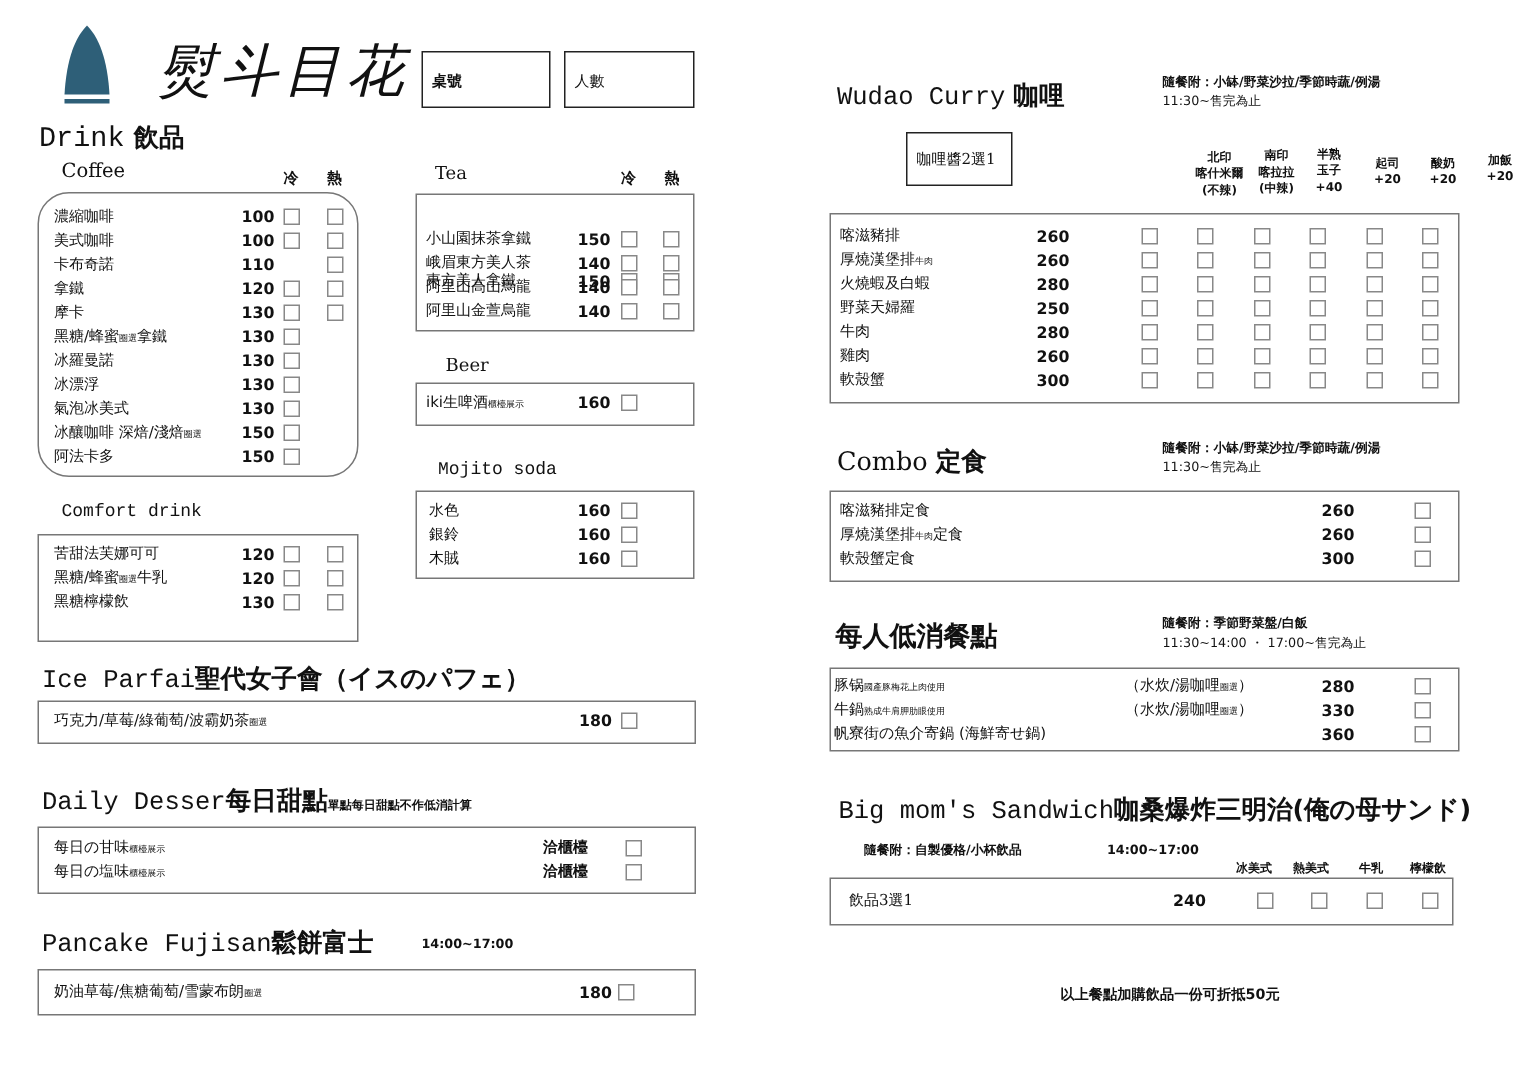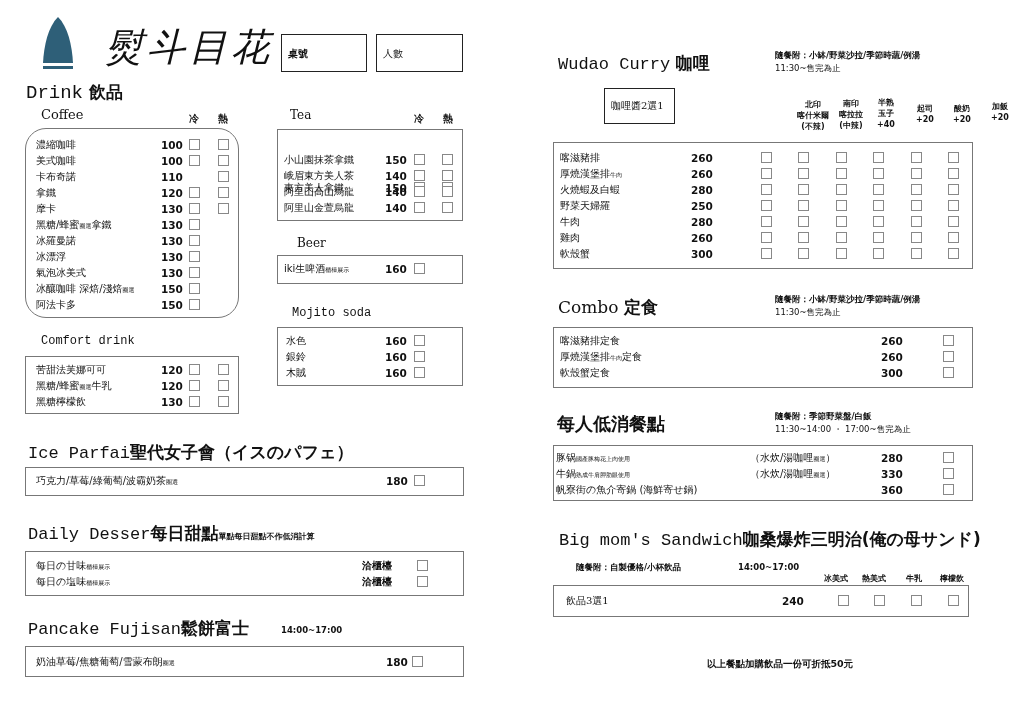--- a/index.html
+++ b/index.html
@@ -100,21 +100,21 @@
       <span class="cb" style="left:163px;"></span>
     </div>
   <div class="row" style="top:168px;width:100%;">
       <span style="position:absolute;left:10px;">阿法卡多</span>
       <span class="price" style="left:135px;">150</span>
       <span class="cb" style="left:163px;"></span>
     </div>
 </div>
 
 <div class="abs mono" style="left:41px;top:334px;font-size:12px;">Comfort drink</div>
-<div class="box" style="left:25px;top:356px;width:214px;height:58px;">
+<div class="box" style="left:25px;top:356px;width:214px;height:72px;">
   <div class="row" style="top:5px;width:100%;">
       <span style="position:absolute;left:10px;">苦甜法芙娜可可</span>
       <span class="price" style="left:135px;">120</span>
       <span class="cb" style="left:163px;"></span>
       <span class="cb" style="left:192px;"></span>
     </div>
   <div class="row" style="top:21px;width:100%;">
       <span style="position:absolute;left:10px;"><span>黑糖/蜂蜜</span><span class="small">圈選</span><span>牛乳</span></span>
       <span class="price" style="left:135px;">120</span>
       <span class="cb" style="left:163px;"></span>

